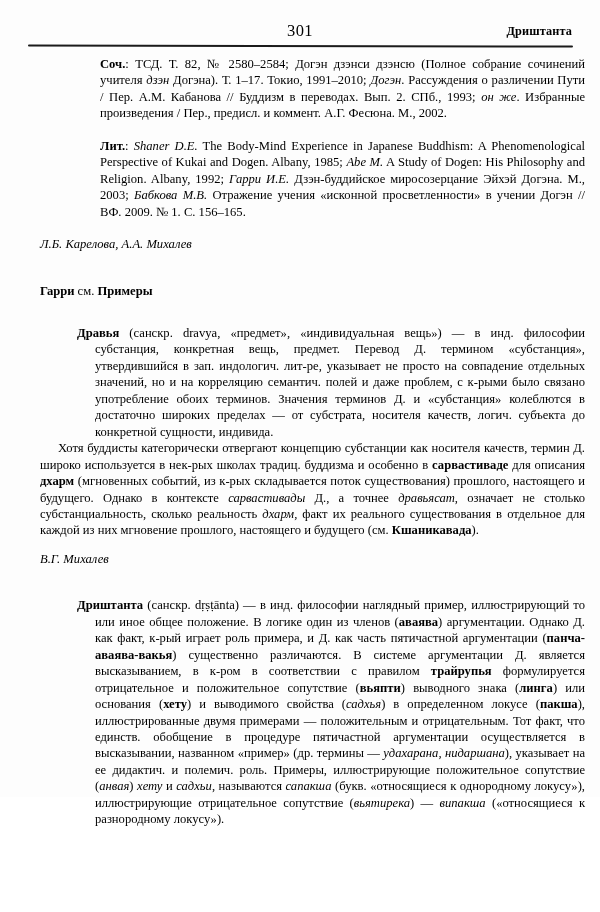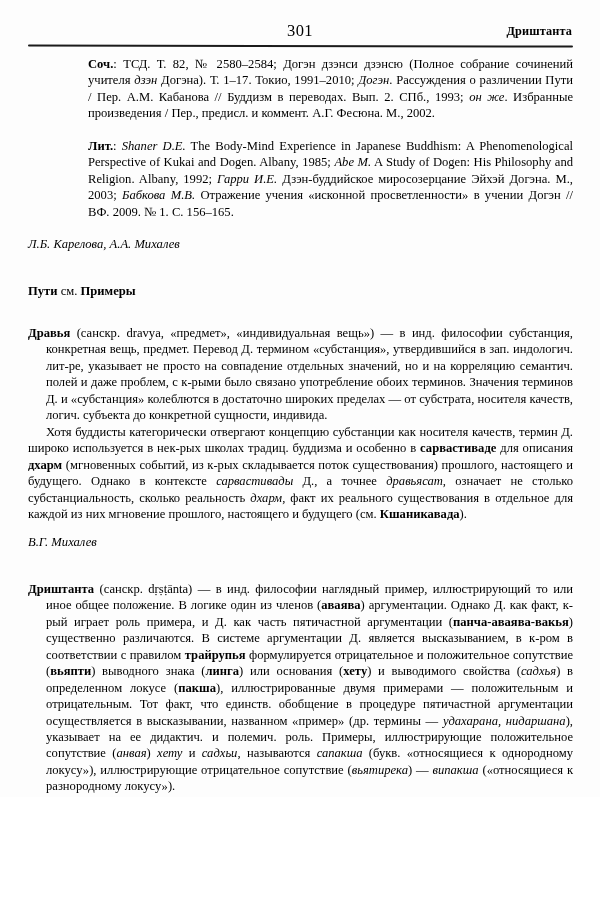--- a/index.html
+++ b/index.html
@@ -57,21 +57,21 @@
     width: 545px;
     height: 2px;
     background: #1b1b1b;
     border-radius: 1px;
     transform: rotate(0.12deg);
   }
 
   
   .body-col {
     position: absolute;
-    left: 28px;
+    left: 40px;
     top: 56px;
     width: 545px;
   }
 
   p {
     margin: 0;
     font-size: 12.6px;
     line-height: 16.45px;
     text-align: justify;
     text-justify: inter-word;
@@ -89,20 +89,21 @@
     font-style: italic;
     font-size: 12.6px;
   }
 
   .entry { text-indent: 0; }
   .entry-cont { text-indent: 18px; }
 
   .hang {
     padding-left: 18px;
     text-indent: -18px;
+    margin-left: 37px;
   }
 
   .b { font-weight: bold; }
   .i { font-style: italic; }
   .sp-12 { height: 12px; }
   .sp-16 { height: 16px; }
   .sp-26 { height: 26px; }
   .sp-30 { height: 30px; }
 </style>
 </head>
@@ -121,21 +122,21 @@
     <p class="bibl"><span class="b">Соч.</span><span>: ТСД. Т. 82, № 2580–2584; Догэн дзэнси дзэнсю (Полное собрание сочинений учителя </span><span class="i">дзэн</span><span> Догэна). Т. 1–17. Токио, 1991–2010; </span><span class="i">Догэн</span><span>. Рассуждения о различении Пути / Пер. А.М. Кабанова // Буддизм в переводах. Вып. 2. СПб., 1993; </span><span class="i">он же</span><span>. Избранные произведения / Пер., предисл. и коммент. А.Г. Фесюна. М., 2002.</span></p>
 
     <p class="bibl"><span class="b">Лит.</span><span>: </span><span class="i">Shaner D.E.</span><span> The Body-Mind Experience in Japanese Buddhism: A Phenomenological Perspective of Kukai and Dogen. Albany, 1985; </span><span class="i">Abe M.</span><span> A Study of Dogen: His Philosophy and Religion. Albany, 1992; </span><span class="i">Гарри И.Е.</span><span> Дзэн-буддийское миросозерцание Эйхэй Догэна. М., 2003; </span><span class="i">Бабкова М.В.</span><span> Отражение учения «исконной просветленности» в учении Догэн // ВФ. 2009. № 1. С. 156–165.</span></p>
 
     <div class="sp-16"></div>
 
     <p class="sign">Л.Б. Карелова, А.А. Михалев</p>
 
     <div class="sp-30"></div>
 
-    <p class="entry"><span class="b">Пути</span><span> см. </span><span class="b">Примеры</span></p>
+    <p class="entry"><span class="b">Гарри</span><span> см. </span><span class="b">Примеры</span></p>
 
     <div class="sp-26"></div>
 
     <p class="entry hang"><span class="b">Дравья</span><span> (санскр. dravya, «предмет», «индивидуальная вещь») — </span><span>в инд. философии субстанция, конкретная вещь, предмет. Перевод Д. термином «субстанция», утвердившийся в зап. индологич. лит-ре, указывает не просто на совпадение отдельных значений, но и на корреляцию семантич. полей и даже проблем, с к-рыми было связано употребление обоих терминов. Значения терминов Д. и «субстанция» колеблются в достаточно широких пределах — от субстрата, носителя качеств, логич. субъекта до конкретной сущности, индивида.</span></p>
 
     <p class="entry-cont"><span>Хотя буддисты категорически отвергают концепцию субстанции как носителя качеств, термин Д. широко используется в нек-рых школах традиц. буддизма и особенно в </span><span class="b">сарвастиваде</span><span> для описания </span><span class="b">дхарм</span><span> (мгновенных событий, из к-рых складывается поток существования) прошлого, настоящего и будущего. Однако в контексте </span><span class="i">сарвастивады</span><span> Д., а точнее </span><span class="i">дравьясат</span><span>, означает не столько субстанциальность, сколько реальность </span><span class="i">дхарм</span><span>, факт их реального существования в отдельное для каждой из них мгновение прошлого, настоящего и будущего (см. </span><span class="b">Кшаникавада</span><span>).</span></p>
 
     <div class="sp-12"></div>
 
     <p class="sign">В.Г. Михалев</p>

